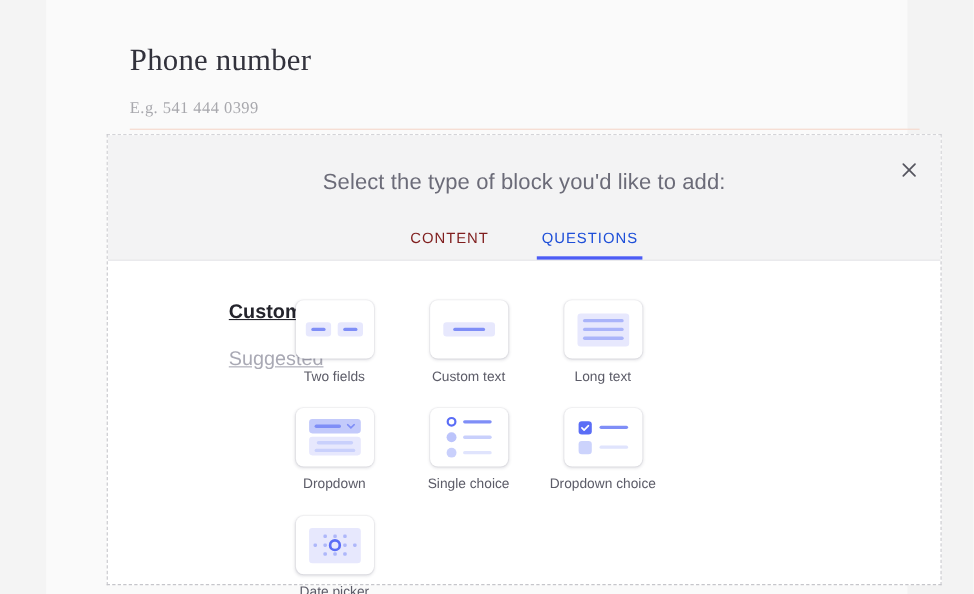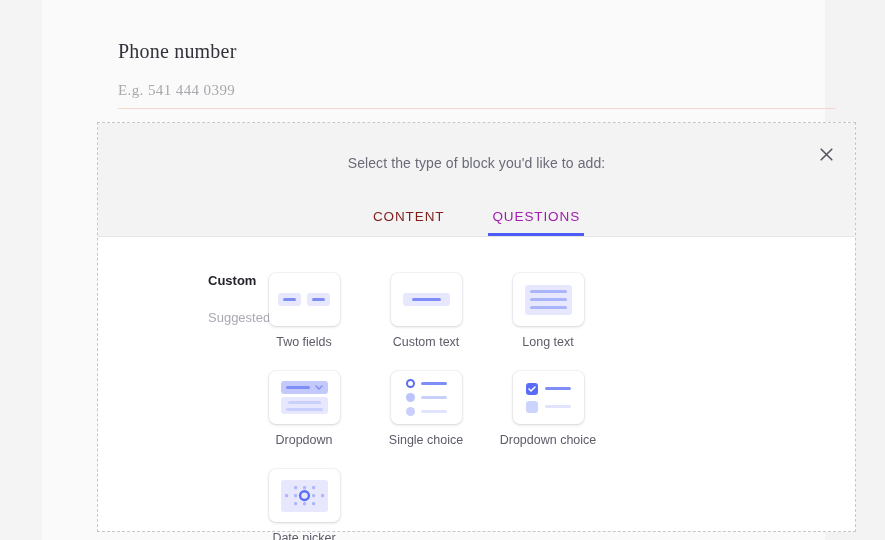--- a/index.html
+++ b/index.html
@@ -36,21 +36,21 @@
 
   
   #form-block {
     position: absolute;
     left: 76px;
     top: 40px;
     width: 718px;
   }
   #field-label {
     font-family: "Liberation Serif", serif;
-    font-size: 20px;
+    font-size: 28px;
     color: #32323c;
     letter-spacing: .2px;
     margin: 0 0 18px 0;
     font-weight: 400;
   }
   #field-input-wrap {
     border-bottom: 1px solid #f6d7cb;
     padding-bottom: 9px;
   }
   #field-placeholder {
@@ -76,42 +76,42 @@
     height: 114px;
     background: #f3f3f4;
     border-bottom: 1px solid #e6e6e9;
     box-sizing: border-box;
   }
   #picker-prompt {
     position: absolute;
     top: 32px;
     left: 0; right: 0;
     text-align: center;
-    font-size: 14px;
+    font-size: 20px;
     color: #6b6b78;
     letter-spacing: .1px;
   }
   #picker-tabs {
     position: absolute;
     bottom: 0;
     left: 0; right: 0;
     display: flex;
     justify-content: center;
     gap: 40px;
   }
   .picker-tab {
     position: relative;
     font-size: 13.5px;
     letter-spacing: .9px;
     padding: 6px 4px 12px 4px;
     cursor: pointer;
     user-select: none;
   }
   .picker-tab.inactive { color: #7f1d1d; }
-  .picker-tab.active    { color: #a21caf; }
+  .picker-tab.active    { color: #1d4ed8; }
   .picker-tab.active::after {
     content: "";
     position: absolute;
     left: 0; right: 0; bottom: 0;
     height: 3px;
     background: #4c5cf5;
   }
   #close-picker {
     position: absolute;
     top: 18px;
@@ -131,24 +131,25 @@
     height: 294px;
     box-sizing: border-box;
   }
   #category-rail {
     width: 156px;
     padding-left: 110px;
     box-sizing: border-box;
     flex: none;
   }
   .category-item {
-    font-size: 13px;
+    font-size: 18px;
     margin-bottom: 22px;
     cursor: pointer;
     white-space: nowrap;
+    text-decoration: underline;
   }
   .category-item.selected { color: #24242c; font-weight: bold; }
   .category-item.muted    { color: #a9a9b4; }
 
   #block-grid {
     display: grid;
     grid-template-columns: repeat(3, 100px);
     column-gap: 28px;
     row-gap: 12px;
     align-content: start;

